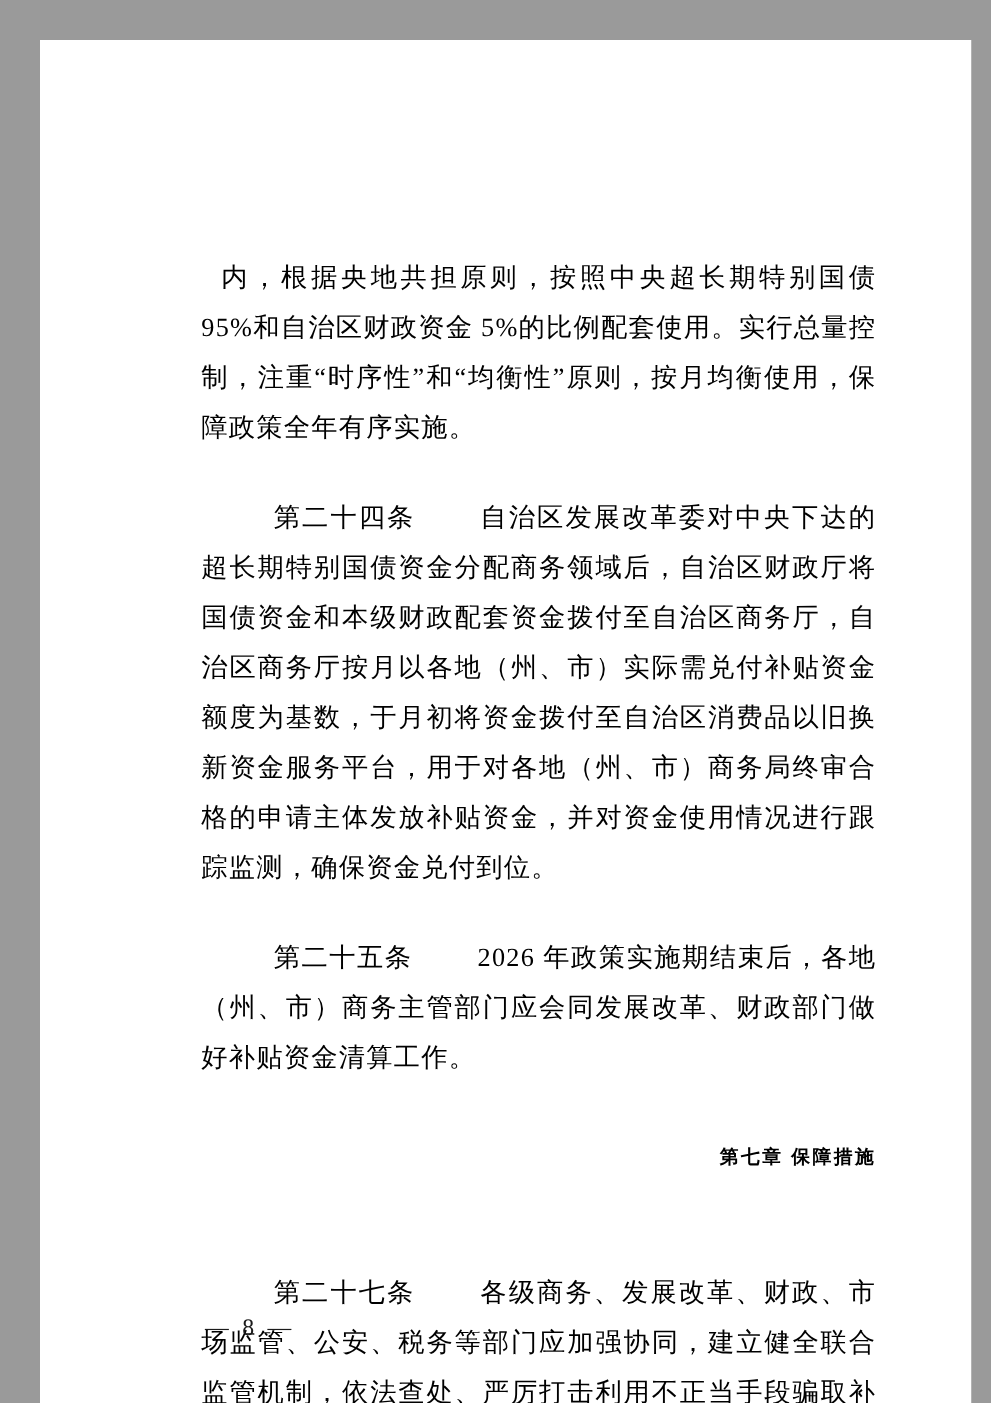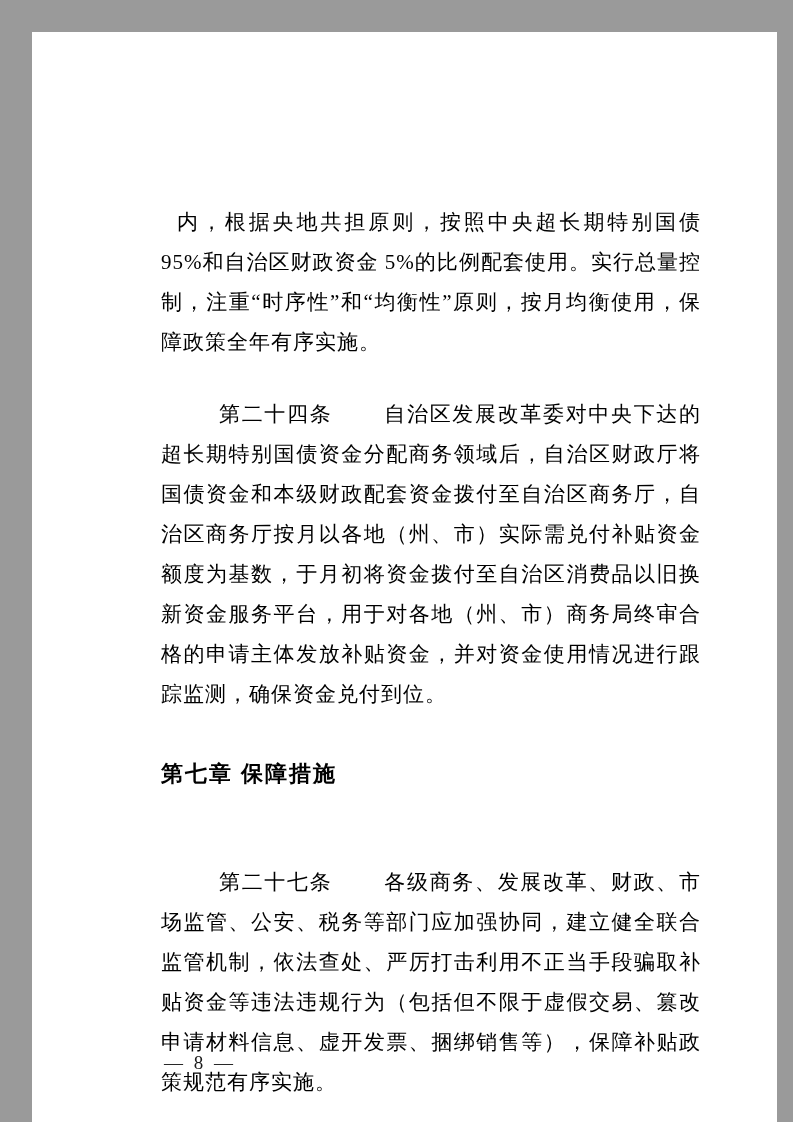--- a/index.html
+++ b/index.html
@@ -28,24 +28,24 @@
     text-align-last: left;
   }
   .para.indent { text-indent: 2em; }
   .article-label {
     font-weight: 400;
     margin-right: 0.95em;
   }
   .chapter-heading {
     margin-top: 8px;
     margin-bottom: 36px;
-    text-align: left;
+    text-align: right;
     font-family: "Liberation Sans", "DejaVu Sans", sans-serif;
     font-weight: 700;
-    font-size: 22px;
+    font-size: 15px;
     line-height: 40px;
     letter-spacing: 2px;
   }
   .page-footer {
     position: absolute;
     left: 100px;
     top: 1002px;
     font-size: 19px;
     line-height: 26px;
     letter-spacing: 3px;
@@ -57,20 +57,21 @@
 <body>
 
 <div class="page">
 
   <div class="doc-body">
 
     <p class="para"><span>内，根据央地共担原则，按照中央超长期特别国债 95%和自治区财政资金 5%的比例配套使用。实行总量控制，注重“时序性”和“均衡性”原则，按月均衡使用，保障政策全年有序实施。</span></p>
 
     <p class="para indent"><span class="article-label">第二十四条</span><span>自治区发展改革委对中央下达的超长期特别国债资金分配商务领域后，自治区财政厅将国债资金和本级财政配套资金拨付至自治区商务厅，自治区商务厅按月以各地（州、市）实际需兑付补贴资金额度为基数，于月初将资金拨付至自治区消费品以旧换新资金服务平台，用于对各地（州、市）商务局终审合格的申请主体发放补贴资金，并对资金使用情况进行跟踪监测，确保资金兑付到位。</span></p>
 
+    <p class="para indent"><span class="article-label">第二十五条</span><span>2026 年政策实施期结束后，各地（州、市）商务主管部门应会同发展改革、财政部门做好补贴资金清算工作。</span></p>
 
     <h2 class="chapter-heading">第七章 保障措施</h2>
 
 
     <p class="para indent"><span class="article-label">第二十七条</span><span>各级商务、发展改革、财政、市场监管、公安、税务等部门应加强协同，建立健全联合监管机制，依法查处、严厉打击利用不正当手段骗取补贴资金等违法违规行为（包括但不限于虚假交易、篡改申请材料信息、虚开发票、捆绑销售等），保障补贴政策规范有序实施。</span></p>
 
   </div>
 
   <div class="page-footer"><span>— 8 —</span></div>
 

